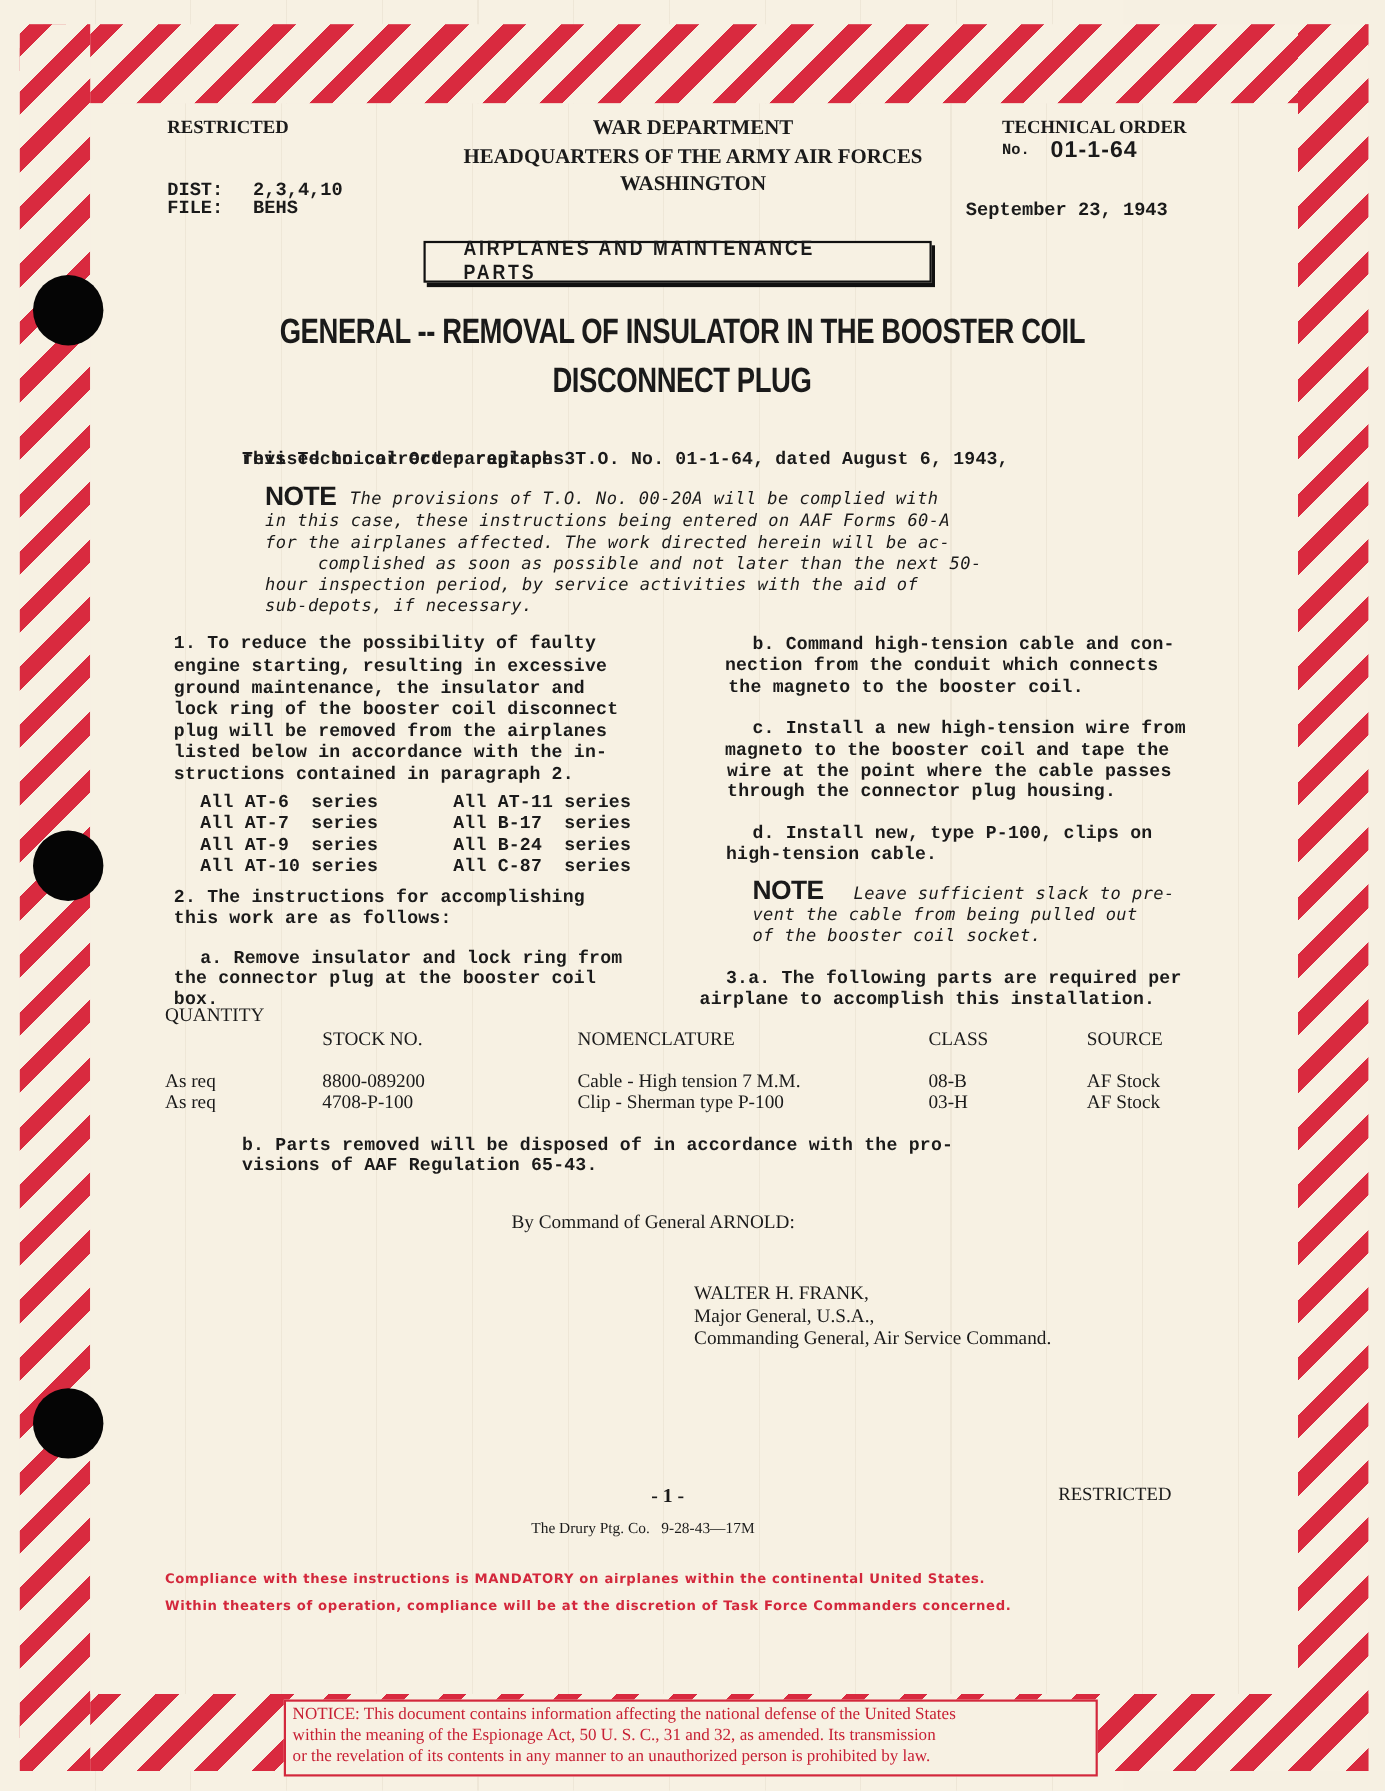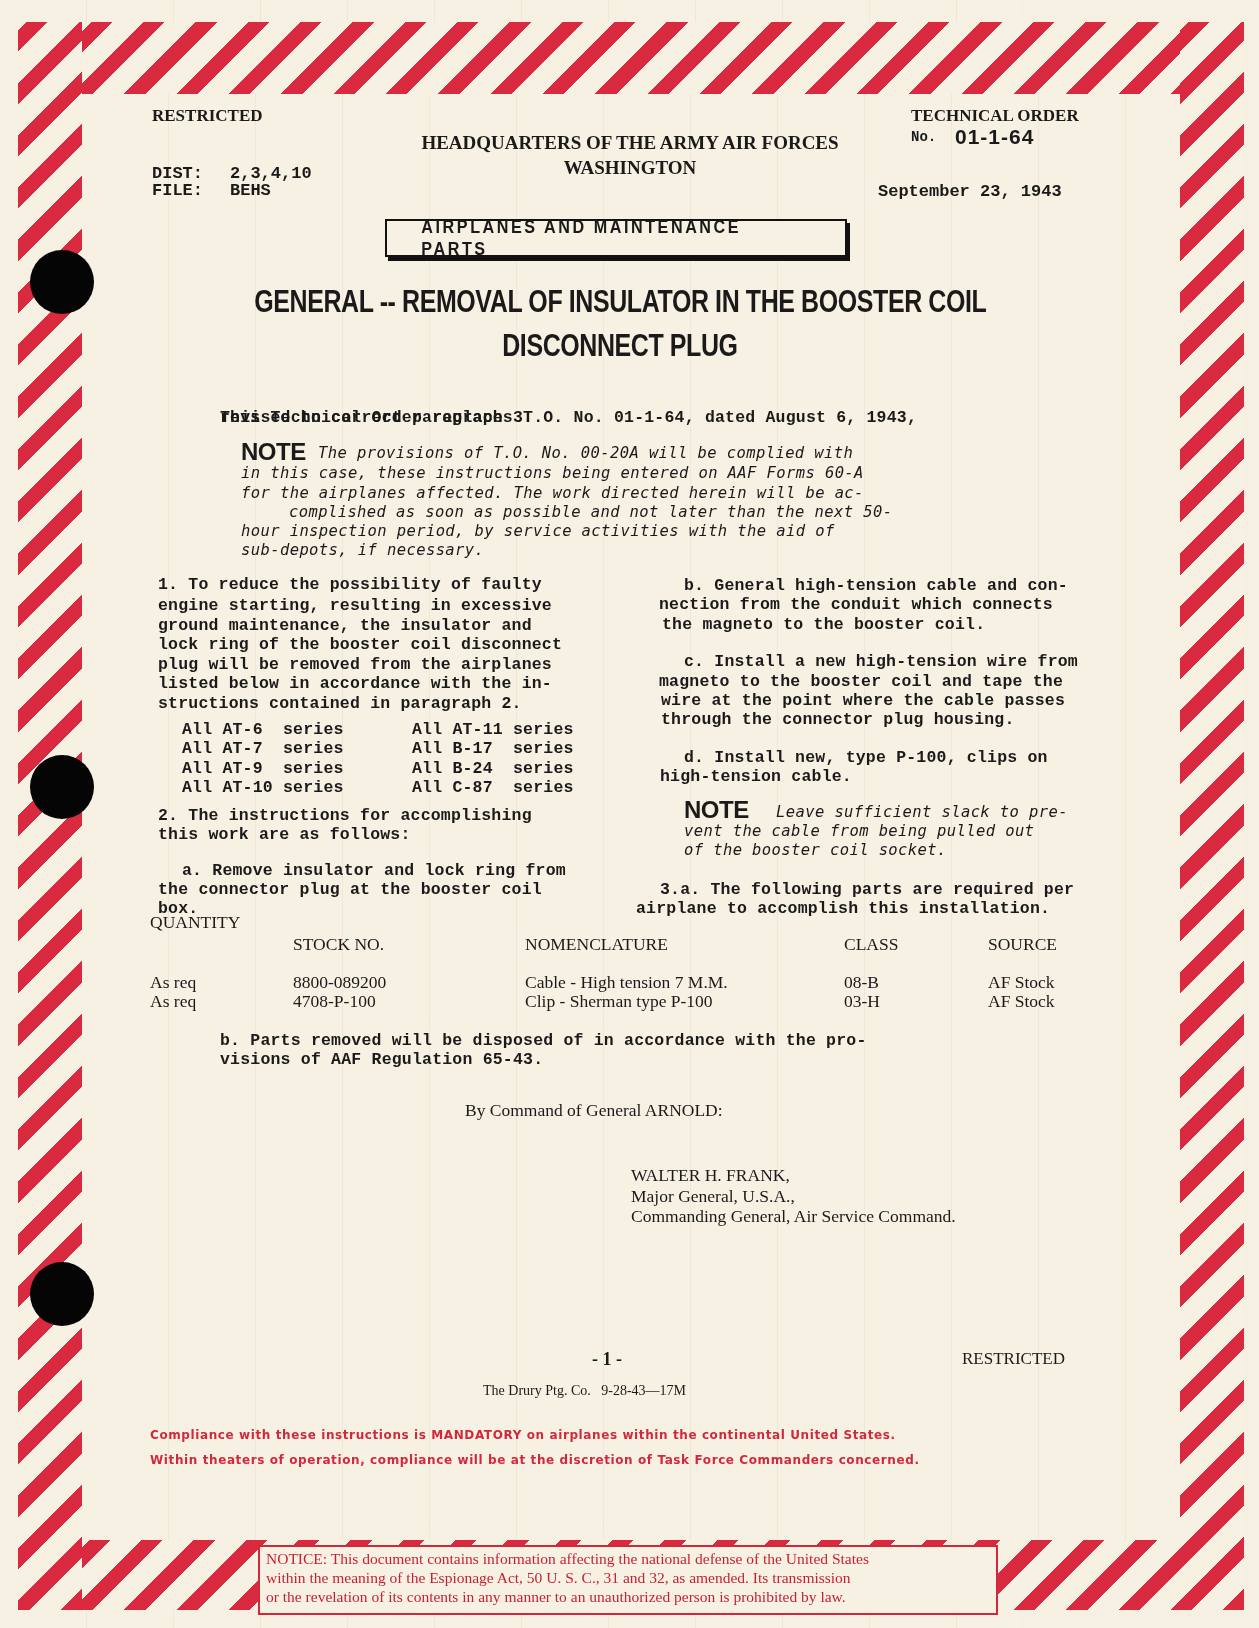--- a/index.html
+++ b/index.html
@@ -83,20 +83,21 @@
   <div class="hole" style="left:30px; top:250px;"></div>
   <div class="hole" style="left:30px; top:755px;"></div>
   <div class="hole" style="left:30px; top:1262px;"></div>
 
   <div class="t hdr" style="left:152px; top:106px;">RESTRICTED</div>
   <div class="t mono" style="left:152px; top:164px; font-size:17px; font-weight:bold;">DIST:</div>
   <div class="t mono" style="left:230px; top:164px; font-size:17px; font-weight:bold;">2,3,4,10</div>
   <div class="t mono" style="left:152px; top:181px; font-size:17px; font-weight:bold;">FILE:</div>
   <div class="t mono" style="left:230px; top:181px; font-size:17px; font-weight:bold;">BEHS</div>
 
+  <div class="t hdr-center" style="top:106px;">WAR DEPARTMENT</div>
   <div class="t hdr-center" style="top:132px;">HEADQUARTERS OF THE ARMY AIR FORCES</div>
   <div class="t hdr-center" style="top:157px;">WASHINGTON</div>
 
   <div class="t hdr" style="left:911px; top:106px;">TECHNICAL ORDER</div>
   <div class="t mono" style="left:911px; top:129px; font-size:14px; font-weight:bold;">No.</div>
   <div class="t sansb" style="left:955px; top:125px; font-size:21px; letter-spacing:1px;">01-1-64</div>
   <div class="t mono" style="left:878px; top:182px; font-size:17px; font-weight:bold;">September 23, 1943</div>
 
   <div class="category-box">
     <span>AIRPLANES AND MAINTENANCE PARTS</span>
@@ -136,21 +137,21 @@
 
     <div class="t body-text" style="left:158px; top:806px;">2. The instructions for accomplishing</div>
     <div class="t body-text" style="left:158px; top:825px;">this work are as follows:</div>
 
     <div class="t body-text" style="left:182px; top:861px;">a. Remove insulator and lock ring from</div>
     <div class="t body-text" style="left:158px; top:880px;">the connector plug at the booster coil</div>
     <div class="t body-text" style="left:158px; top:899px;">box.</div>
   </div>
 
   <div>
-    <div class="t body-text" style="left:684px; top:576px;">b. General high-tension cable and con-</div>
+    <div class="t body-text" style="left:684px; top:576px;">b. Command high-tension cable and con-</div>
     <div class="t body-text" style="left:659px; top:595px;">nection from the conduit which connects</div>
     <div class="t body-text" style="left:662px; top:615px;">the magneto to the booster coil.</div>
 
     <div class="t body-text" style="left:684px; top:652px;">c. Install a new high-tension wire from</div>
     <div class="t body-text" style="left:659px; top:672px;">magneto to the booster coil and tape the</div>
     <div class="t body-text" style="left:661px; top:691px;">wire at the point where the cable passes</div>
     <div class="t body-text" style="left:661px; top:710px;">through the connector plug housing.</div>
 
     <div class="t body-text" style="left:684px; top:748px;">d. Install new, type P-100, clips on</div>
     <div class="t body-text" style="left:660px; top:767px;">high-tension cable.</div>

